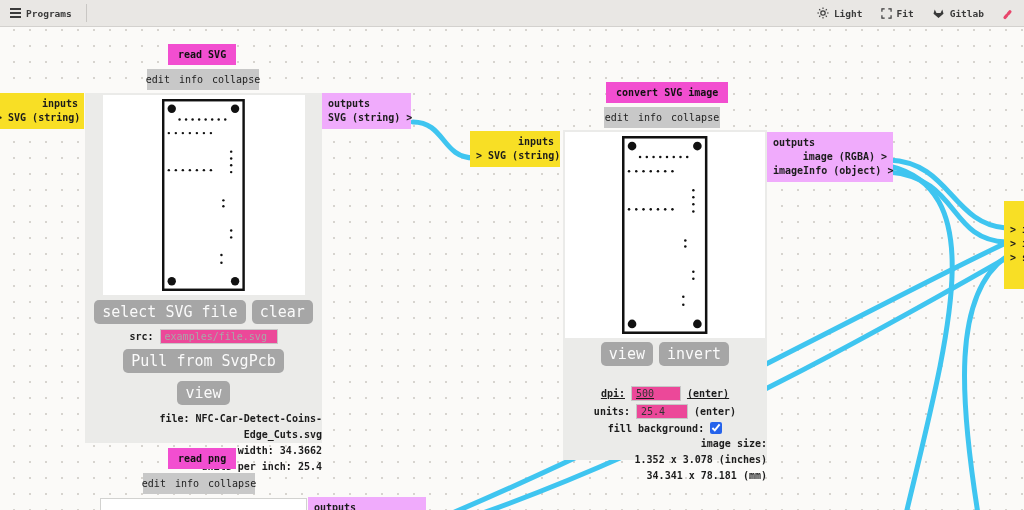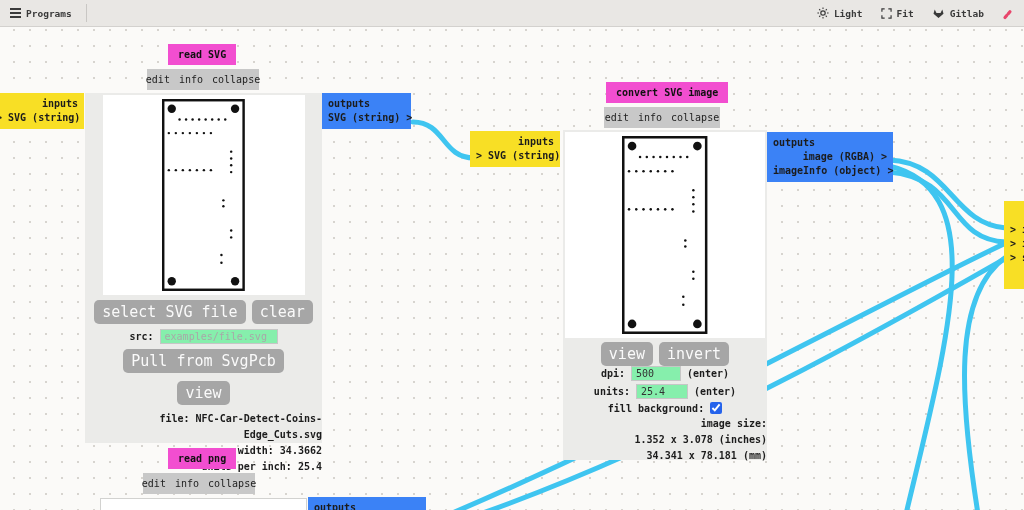--- a/index.html
+++ b/index.html
@@ -23,27 +23,27 @@
   #wires{position:absolute;left:0;top:0;width:1024px;height:510px;z-index:1;pointer-events:none;}
   .wire{fill:none;stroke:#3fc5f0;stroke-width:5;stroke-linecap:round;}
   
   .abs{position:absolute;z-index:2;}
   .node-title{background:#f24ed0;color:#111;font-weight:700;padding:5px 10px;text-align:center;}
   .node-actions{background:#c8c8c8;color:#222;padding:5px 8px;display:flex;gap:9px;justify-content:center;}
   .node-actions span{cursor:pointer;}
   .node-body{background:#ebebe9;}
   .portbox{padding:4px 6px;line-height:14px;font-weight:700;}
   .inbox{background:#f8df25;}
-  .outbox{background:#3b82f6;}
+  .outbox{background:#f0abfc;}
   .r{text-align:right;} .l{text-align:left;}
   .preview{background:#fff;margin:2px auto 0;display:flex;align-items:center;justify-content:center;}
   .btn{background:#a6a6a6;color:#fafafa;border:none;border-radius:5px;
        font-family:"DejaVu Sans Mono",monospace;font-size:15px;padding:3px 8px;cursor:pointer;}
   .row{display:flex;align-items:center;justify-content:center;gap:6px;margin-top:5px;}
-  .txt-input{background:#86efac;border:1px solid #c6c6c6;font-family:"DejaVu Sans Mono",monospace;
+  .txt-input{background:#ec4899;border:1px solid #c6c6c6;font-family:"DejaVu Sans Mono",monospace;
              font-size:10px;color:#333;padding:1px 4px;}
   .txt-input::placeholder{color:#a8a8a8;}
   .lab{font-weight:700;}
   .infoblock{margin-top:6px;text-align:right;font-weight:700;line-height:16px;}
   .hint{font-weight:700;}
   input[type=checkbox]{width:12px;height:12px;accent-color:#2563eb;margin:0;}
   .clippanel{background:#fff;border:1px solid #d2d2d0;}
 </style>
 </head>
 <body>
@@ -240,21 +240,21 @@
           <circle cx="71" cy="135" r="1.25" fill="#111"></circle>
           <circle cx="71" cy="142" r="1.25" fill="#111"></circle>
           <circle cx="61" cy="160" r="1.25" fill="#111"></circle>
           <circle cx="61" cy="168" r="1.25" fill="#111"></circle>
         </svg>
     </div>
     <div class="row" style="margin-top:4px;">
       <button class="btn">view</button>
       <button class="btn">invert</button>
     </div>
-    <div class="row" style="margin-top:0;">
+    <div class="row" style="margin-top:20px;text-decoration:underline;">
       <span class="lab">dpi:</span>
       <input class="txt-input" style="width: 40px;" value="500">
       <span class="hint">(enter)</span>
     </div>
     <div class="row" style="margin-top:3px;">
       <span class="lab">units:</span>
       <input class="txt-input" style="width: 42px;" value="25.4">
       <span class="hint">(enter)</span>
     </div>
     <div class="row" style="margin-top:3px;">

